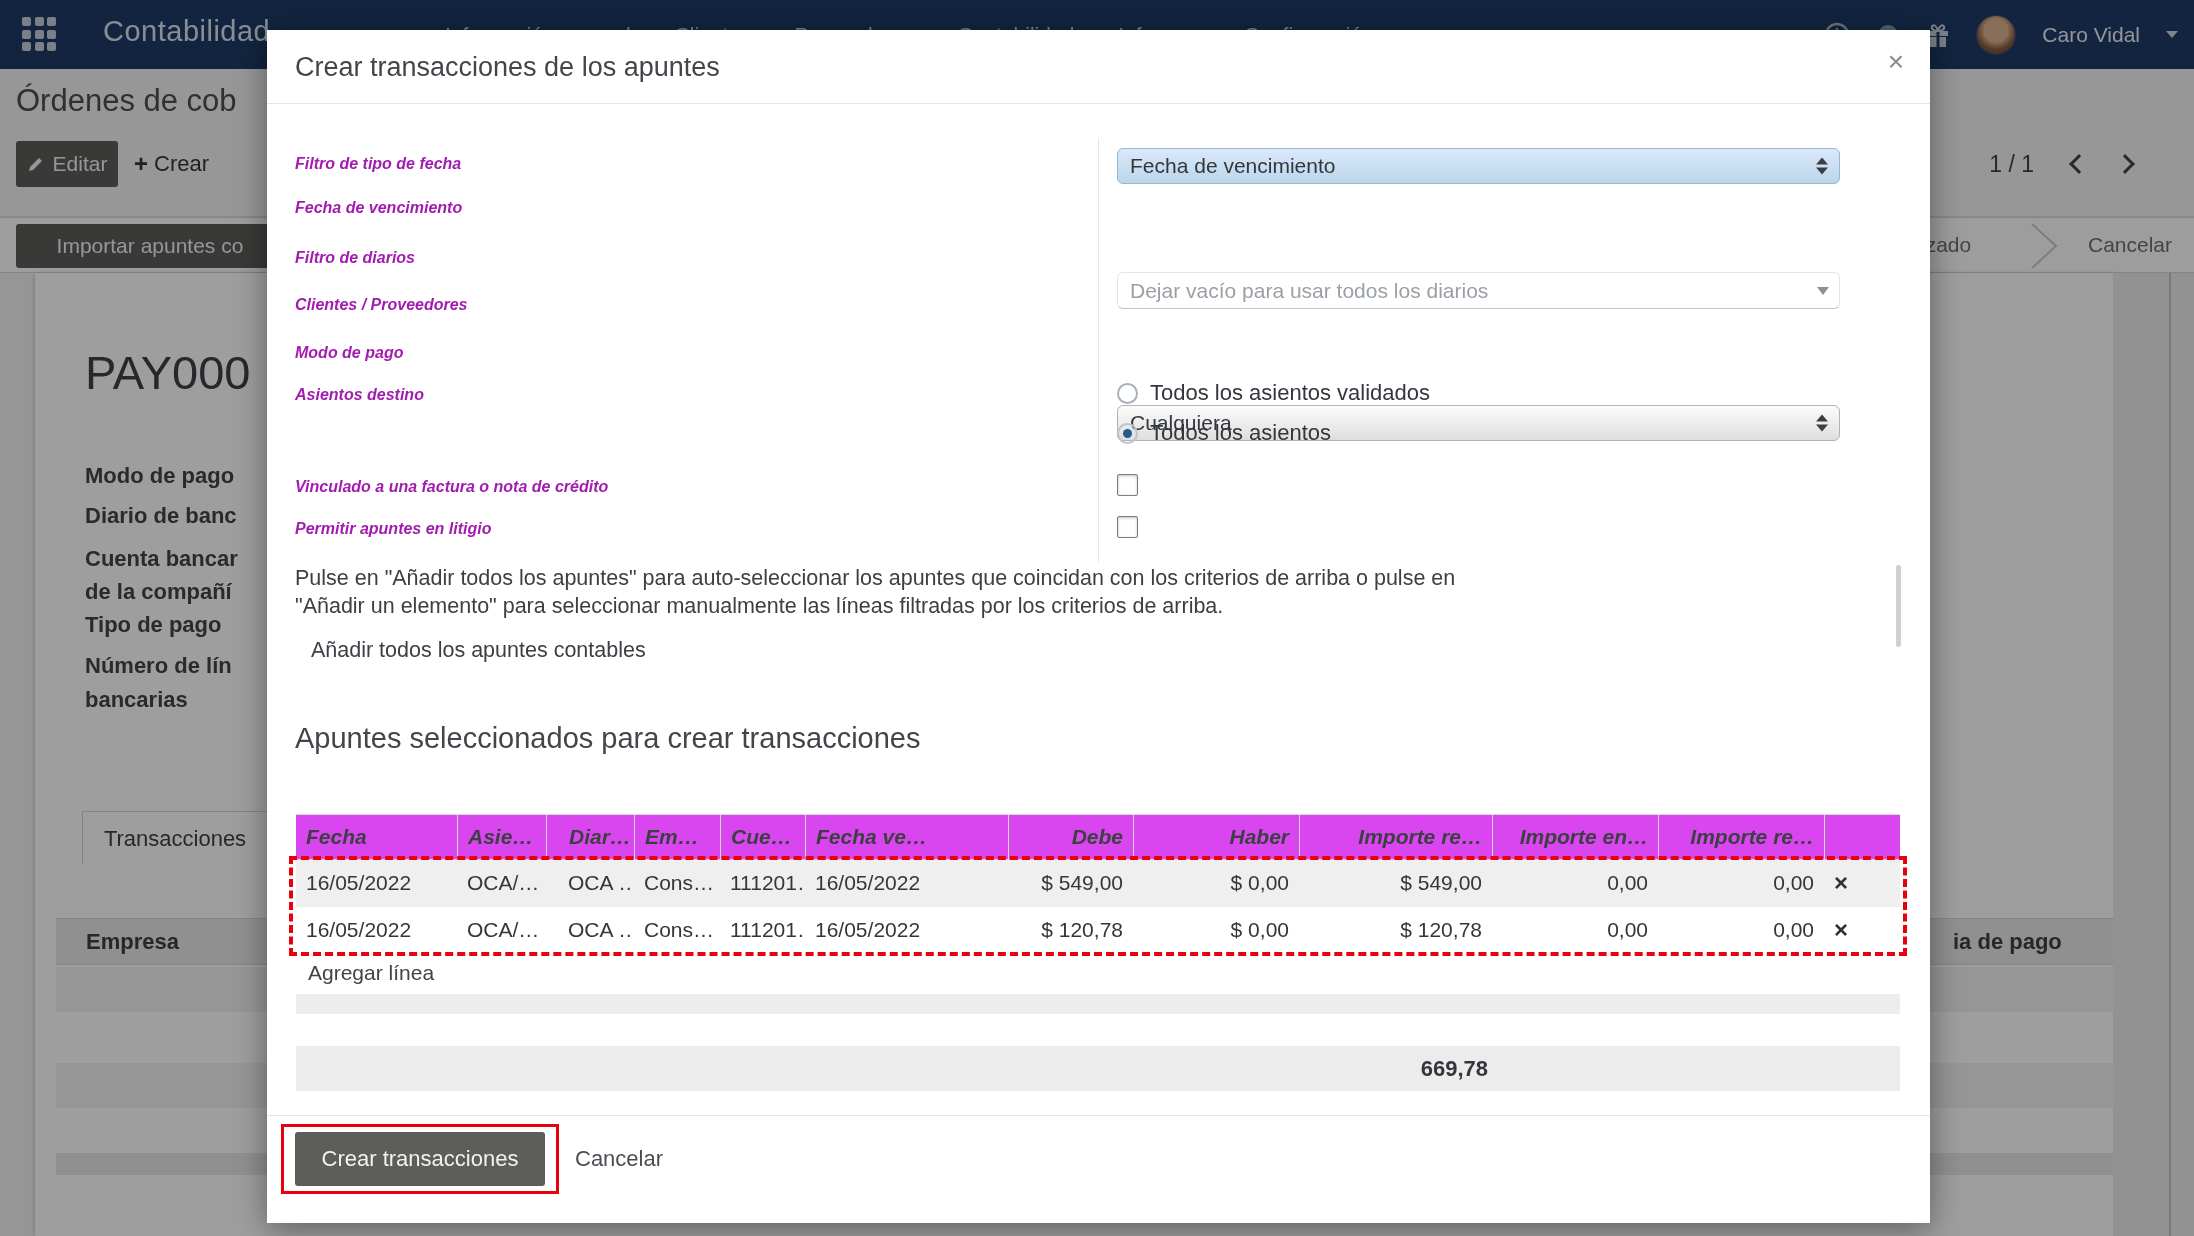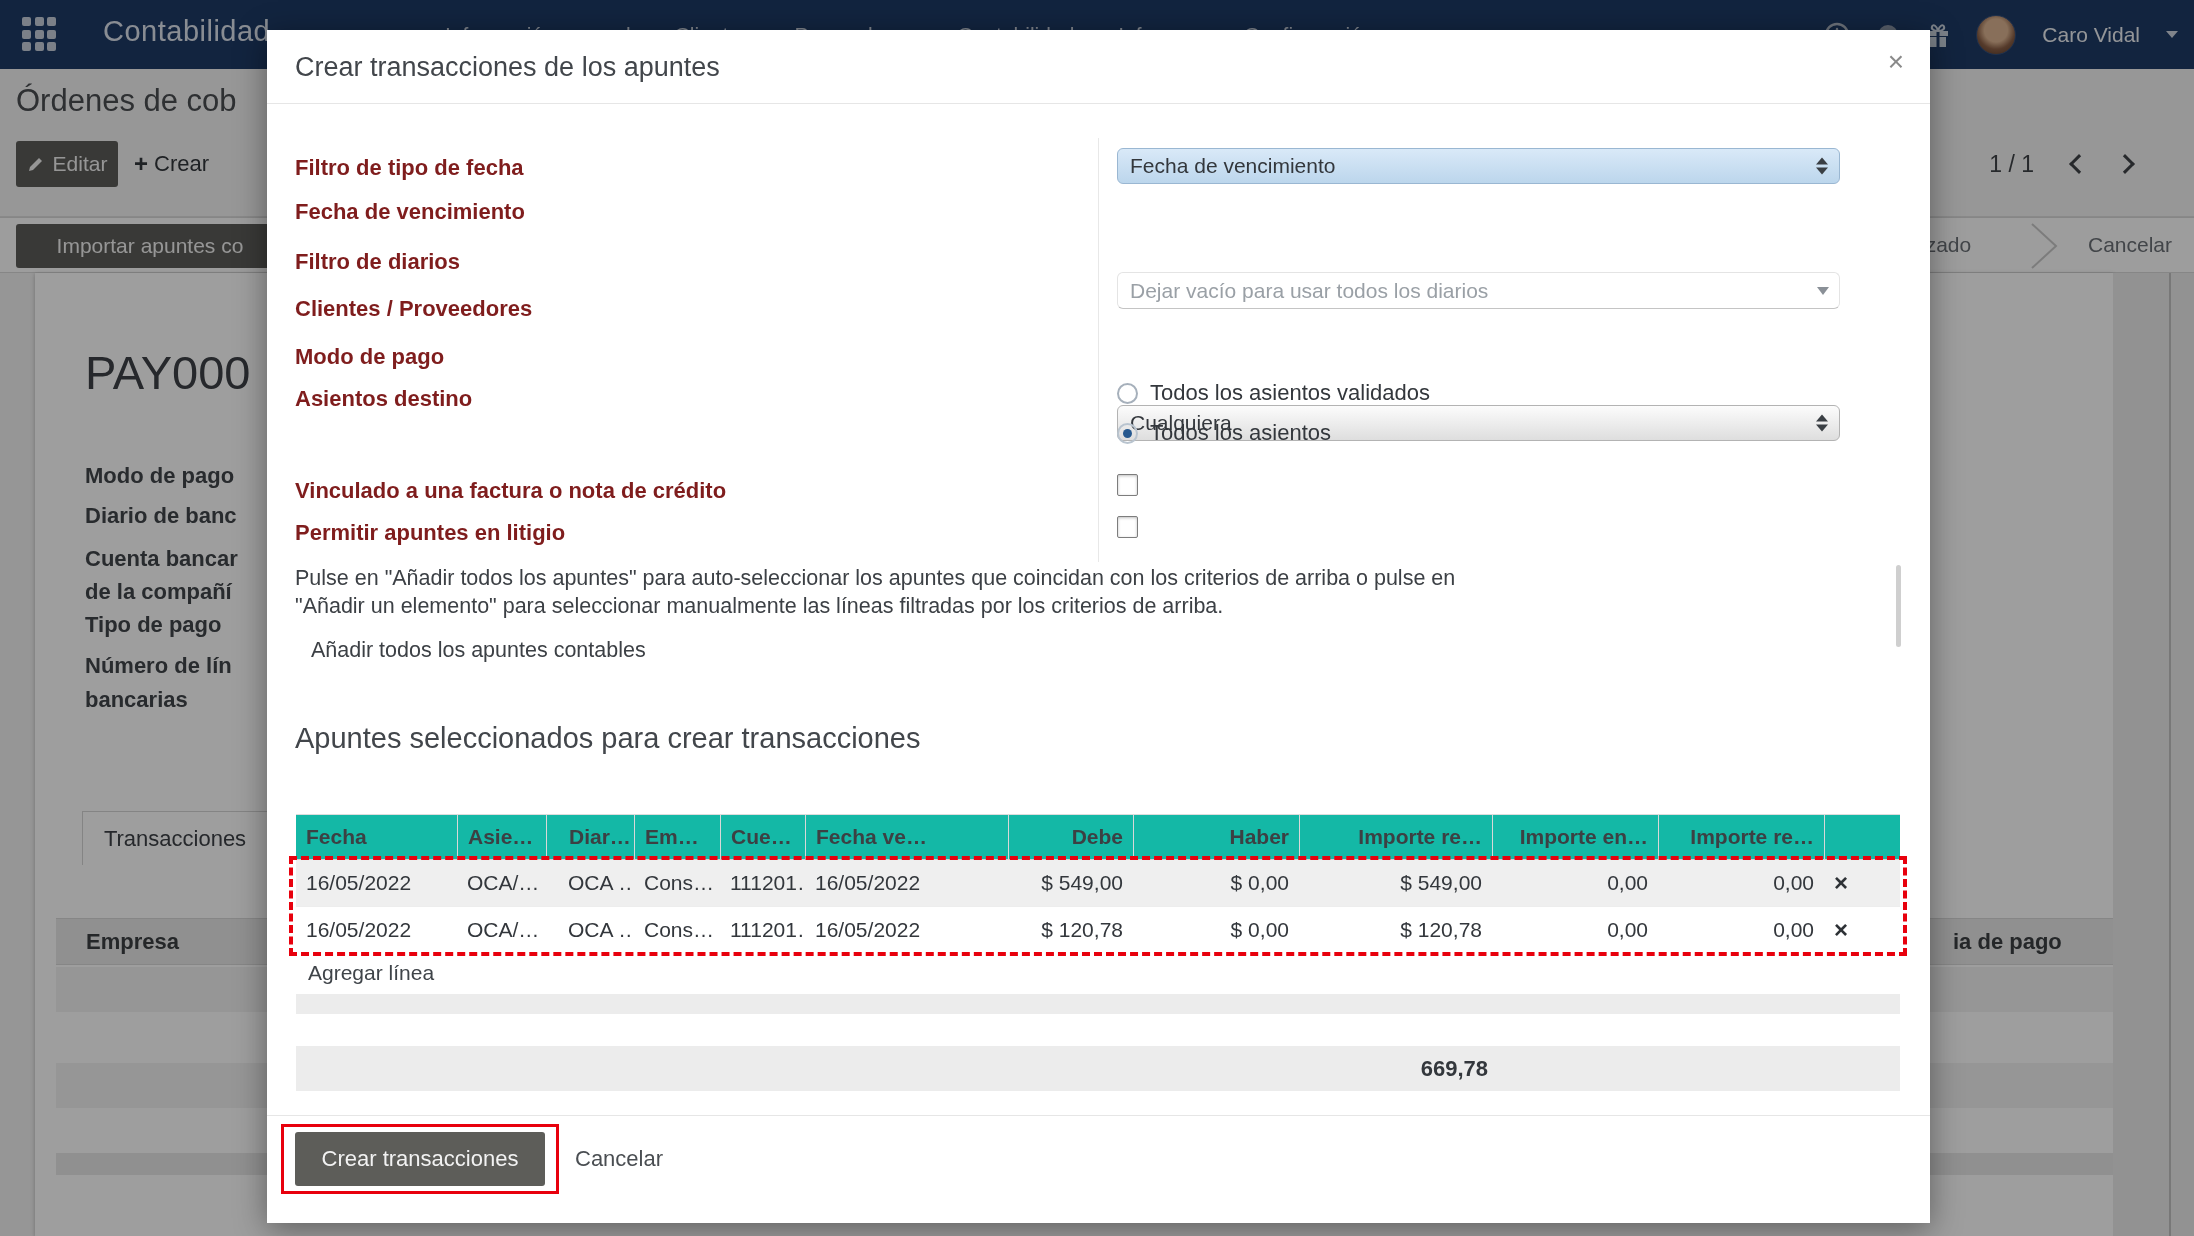--- a/index.html
+++ b/index.html
@@ -60,21 +60,21 @@
   
   .modal { position:absolute; left:267px; top:30px; width:1663px; height:1193px; background:#ffffff; z-index:100;
     box-shadow:0 6px 30px rgba(0,0,0,.4); }
   .m-header { position:absolute; left:0; top:0; width:100%; height:74px; border-bottom:1px solid #e6e6e6; }
   .m-title { position:absolute; left:28px; top:22px; font-size:27px; color:#42464b; font-weight:500; }
   .m-close { position:absolute; right:26px; top:18px; font-size:28px; color:#8a8a8a; cursor:pointer; line-height:1; }
 
   .v-sep { position:absolute; left:831px; top:108px; width:1px; height:424px; background:#e8e8e8; }
   .m-scrollthumb { position:absolute; left:1629px; top:535px; width:5px; height:82px; background:#cfcfcf; border-radius:3px; }
 
-  .f-label { position:absolute; left:28px; font-size:22px; font-weight:600; color:#7f1d1d; white-space:nowrap; }
+  .f-label { position:absolute; left:28px; font-size:16px; font-weight:600; color:#a21caf; white-space:nowrap;font-style:italic; }
   .f-field { position:absolute; left:850px; width:723px; }
 
   .osel { height:36px; border-radius:6px; font-size:21px; color:#33373c; display:flex; align-items:center;
     padding:0 34px 0 12px; position:relative; cursor:pointer; }
   .osel.blue { background:linear-gradient(#d9e9f8, #bcd6ec); border:1px solid #9ab7d2; }
   .osel.grey { background:linear-gradient(#fcfcfc, #dedede); border:1px solid #b3b3b3; }
   .spin { position:absolute; right:11px; top:50%; transform:translateY(-50%); display:flex; flex-direction:column; gap:3px; }
   .spin i { width:0; height:0; border-left:6px solid transparent; border-right:6px solid transparent; display:block; }
   .spin .up { border-bottom:7px solid #3a3f44; }
   .spin .dn { border-top:7px solid #3a3f44; }
@@ -99,21 +99,21 @@
 
   .checkbox { position:absolute; left:850px; width:21px; height:22px; background:#fff; border:1px solid #7d7d7d;
     border-radius:2px; box-shadow:inset 0 1px 3px rgba(0,0,0,.25); cursor:pointer; }
 
   .help-text { position:absolute; left:28px; width:1570px; font-size:21.5px; color:#3c4045; line-height:28px; }
   .add-all { position:absolute; left:44px; top:608px; font-size:21.5px; color:#3c4045; cursor:pointer; }
   .section-title { position:absolute; left:28px; top:692px; font-size:29px; font-weight:500; color:#42464b; }
 
   
   .mtable { position:absolute; left:29px; top:784px; width:1604px; }
-  .thead { display:flex; height:46px; background:#14b8a6; border-top:1px solid #dcdcdc; border-bottom:1px solid #d2d2d2; align-items:center; }
+  .thead { display:flex; height:46px; background:#d946ef; border-top:1px solid #dcdcdc; border-bottom:1px solid #d2d2d2; align-items:center;font-style:italic; }
   .thead .tcell { font-size:21px; font-weight:600; color:#3c4043; height:100%; display:flex; align-items:center; }
   .thead .tcell + .tcell { border-left:1px solid #d8d8d8; }
   .trow { display:flex; height:46px; align-items:center; }
   .trow.alt { background:#efefef; }
   .trow + .trow { border-top:1px solid #ededed; }
   .tcell { font-size:21px; color:#33373c; padding:0 10px; overflow:hidden; white-space:nowrap; }
   .num { justify-content:flex-end; text-align:right; display:flex; align-items:center; }
   .c0{width:161px;} .c1{width:89px;} .c2{width:88px;padding-left:22px;} .c3{width:86px;} .c4{width:85px;}
   .c5{width:203px;} .c6{width:125px;} .c7{width:166px;} .c8{width:193px;} .c9{width:166px;}
   .c10{width:166px;} .c11{width:76px; display:flex; justify-content:flex-start;}

